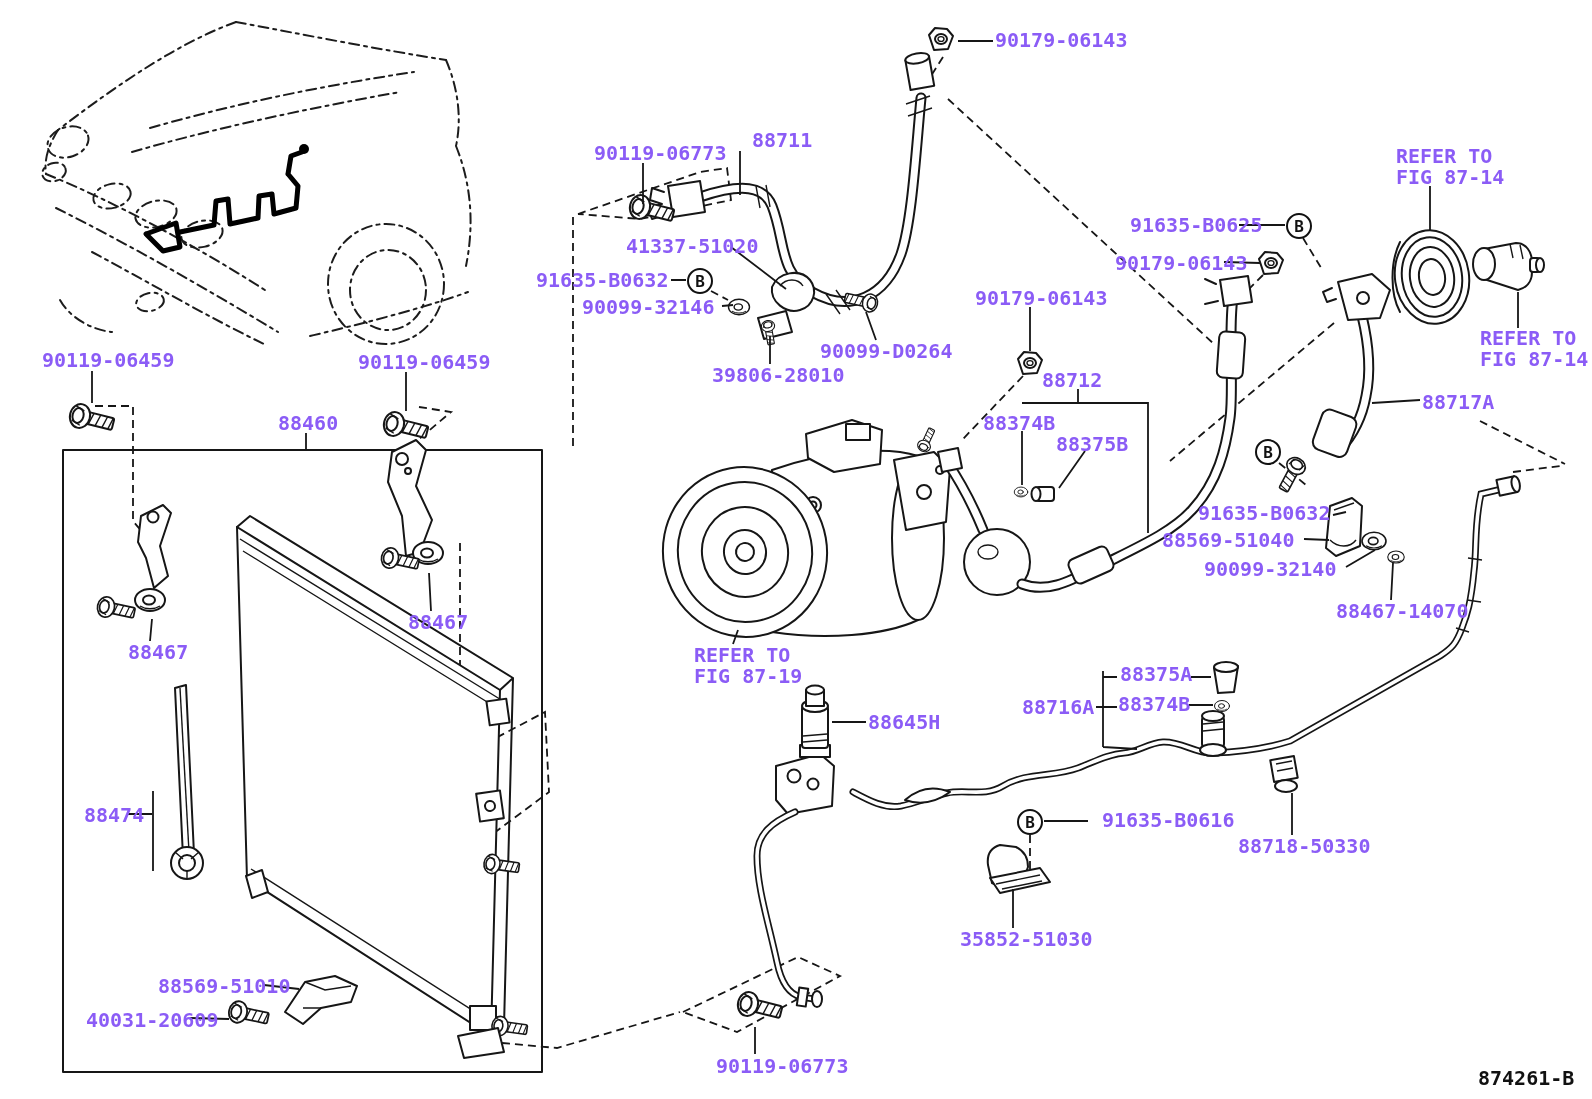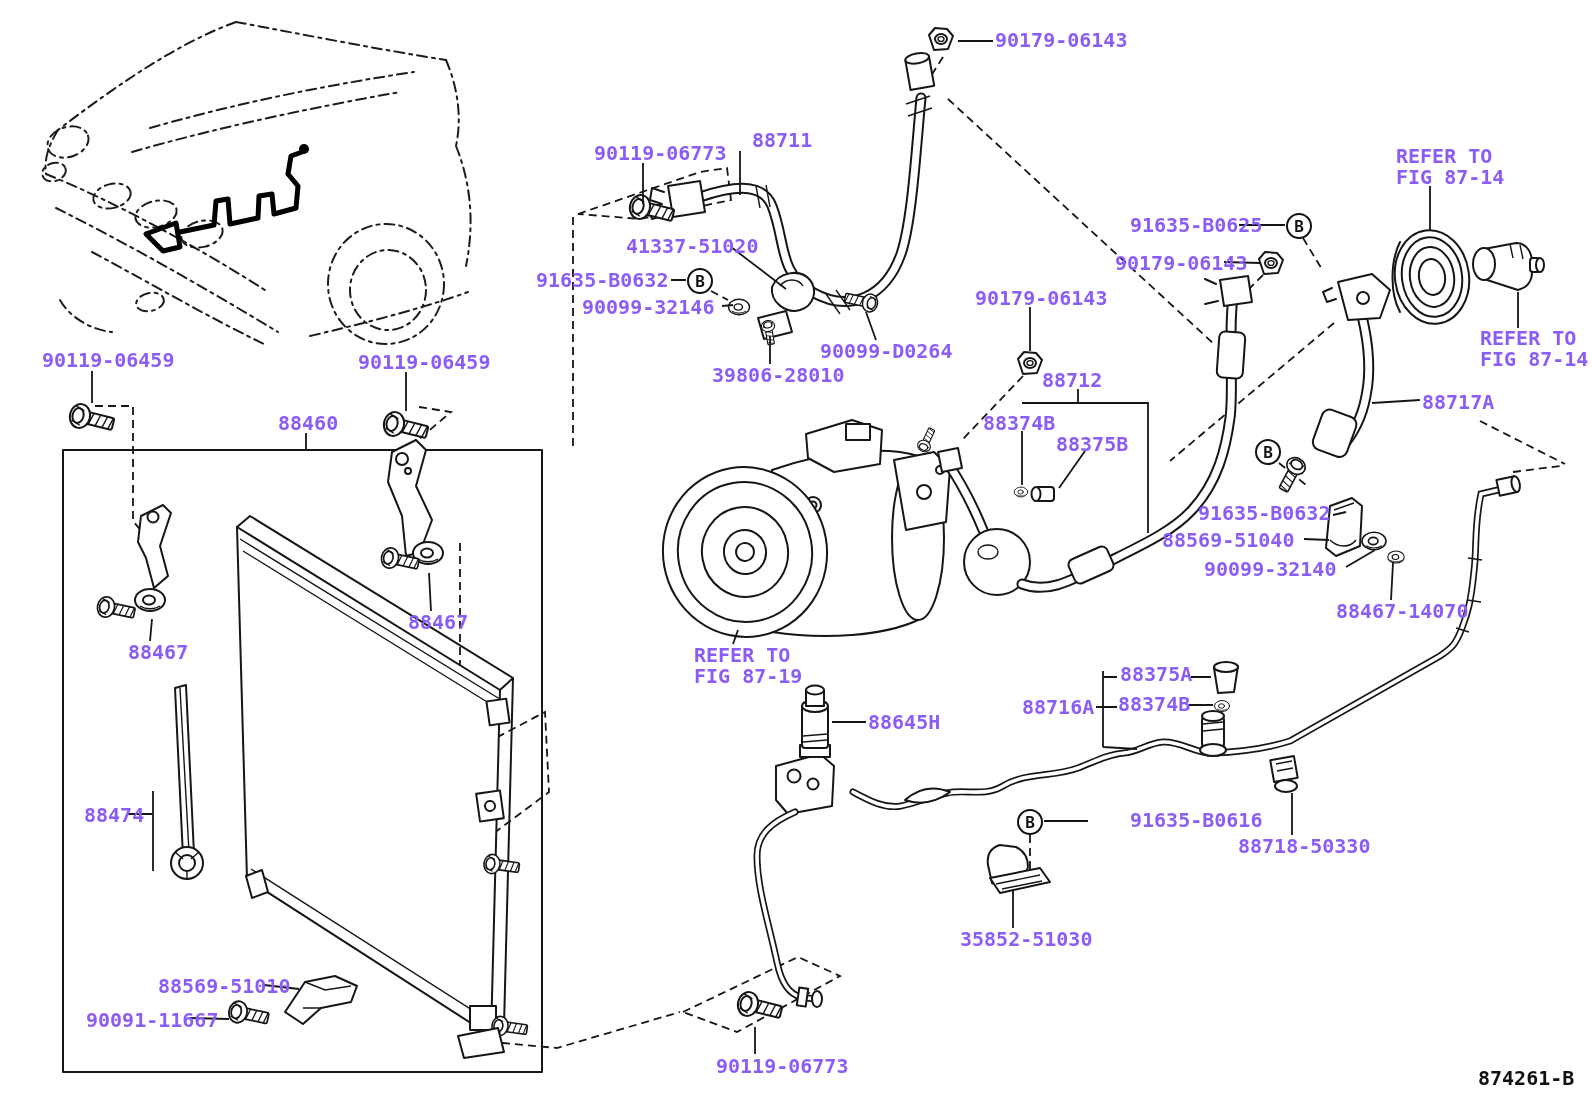--- a/index.html
+++ b/index.html
@@ -323,21 +323,21 @@
       <div class="part-label" style="left: 582px; top: 297px;">90099-32146</div>
       <div class="part-label" style="left: 820px; top: 341px;">90099-D0264</div>
       <div class="part-label" style="left: 712px; top: 365px;">39806-28010</div>
       <div class="part-label" style="left: 42px; top: 350px;">90119-06459</div>
       <div class="part-label" style="left: 358px; top: 352px;">90119-06459</div>
       <div class="part-label" style="left: 278px; top: 413px;">88460</div>
       <div class="part-label" style="left: 408px; top: 612px;">88467</div>
       <div class="part-label" style="left: 128px; top: 642px;">88467</div>
       <div class="part-label" style="left: 84px; top: 805px;">88474</div>
       <div class="part-label" style="left: 158px; top: 976px;">88569-51010</div>
-      <div class="part-label" style="left: 86px; top: 1010px;">90091-11667</div>
+      <div class="part-label" style="left: 86px; top: 1010px;">40031-20609</div>
       <div class="part-label" style="left: 694px; top: 645px;">REFER TO
 FIG 87-19</div>
       <div class="part-label" style="left: 868px; top: 712px;">88645H</div>
       <div class="part-label" style="left: 975px; top: 288px;">90179-06143</div>
       <div class="part-label" style="left: 1042px; top: 370px;">88712</div>
       <div class="part-label" style="left: 983px; top: 413px;">88374B</div>
       <div class="part-label" style="left: 1056px; top: 434px;">88375B</div>
       <div class="part-label" style="left: 1130px; top: 215px;">91635-B0625</div>
       <div class="part-label" style="left: 1115px; top: 253px;">90179-06143</div>
       <div class="part-label" style="left: 1396px; top: 146px;">REFER TO
@@ -345,21 +345,21 @@
       <div class="part-label" style="left: 1480px; top: 328px;">REFER TO
 FIG 87-14</div>
       <div class="part-label" style="left: 1422px; top: 392px;">88717A</div>
       <div class="part-label" style="left: 1198px; top: 503px;">91635-B0632</div>
       <div class="part-label" style="left: 1162px; top: 530px;">88569-51040</div>
       <div class="part-label" style="left: 1204px; top: 559px;">90099-32140</div>
       <div class="part-label" style="left: 1336px; top: 601px;">88467-14070</div>
       <div class="part-label" style="left: 1120px; top: 664px;">88375A</div>
       <div class="part-label" style="left: 1118px; top: 694px;">88374B</div>
       <div class="part-label" style="left: 1022px; top: 697px;">88716A</div>
-      <div class="part-label" style="left: 1130px; top: 810px; text-align: center;">91635-B0616</div>
+      <div class="part-label" style="left: 1102px; top: 810px; text-align: center;">91635-B0616</div>
       <div class="part-label" style="left: 1238px; top: 836px;">88718-50330</div>
       <div class="part-label" style="left: 960px; top: 929px;">35852-51030</div>
       <div class="part-label" style="left: 716px; top: 1056px;">90119-06773</div>
       <div class="callout" style="left: 687px; top: 268px;">B</div>
       <div class="callout" style="left: 1286px; top: 213px;">B</div>
       <div class="callout" style="left: 1255px; top: 439px;">B</div>
       <div class="callout" style="left: 1017px; top: 809px;">B</div>
     </div>
 
 <div class="fig-code">874261-B</div>

